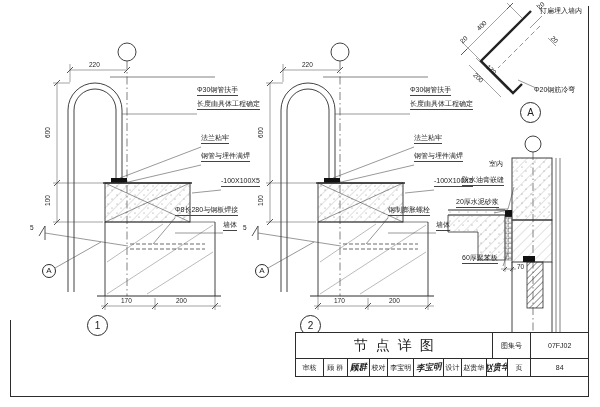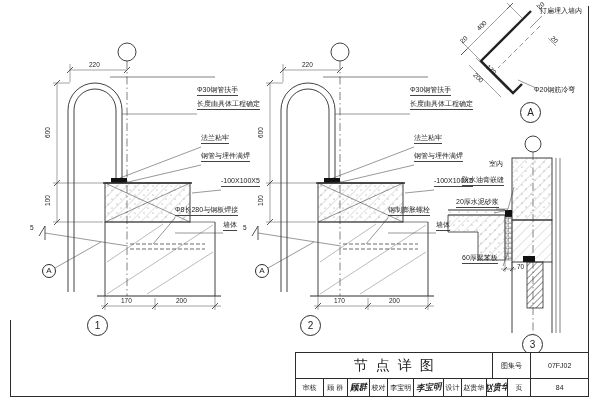--- a/index.html
+++ b/index.html
@@ -12,21 +12,21 @@
   .dim{position:absolute;font-size:6.5px;white-space:nowrap;color:#1d1d1d;}
   .rot90{transform:rotate(-90deg);transform-origin:center center;}
   .rotm45{transform:rotate(-45deg);transform-origin:center center;}
   .rot45{transform:rotate(45deg);transform-origin:center center;}
   .bub{position:absolute;border:1px solid #2c2c2c;border-radius:50%;background:#fff;
        text-align:center;box-sizing:border-box;}
   .bub.big{width:21px;height:21px;line-height:19px;font-size:10px;}
   .bub.small{width:14px;height:14px;line-height:12px;font-size:8px;}
   .borderline{position:absolute;background:#2c2c2c;}
   
-  .tb{position:absolute;left:295px;top:352px;width:294px;height:45px;border:1.2px solid #2c2c2c;
+  .tb{position:absolute;left:295px;top:332px;width:294px;height:45px;border:1.2px solid #2c2c2c;
       box-sizing:border-box;display:flex;flex-direction:column;background:#fff;}
   .tb-row1{display:flex;height:25px;border-bottom:1px solid #2c2c2c;}
   .tb-row2{display:flex;flex:1;}
   .c{border-right:1px solid #2c2c2c;display:flex;align-items:center;justify-content:center;
      box-sizing:border-box;font-size:7px;overflow:hidden;white-space:nowrap;}
   .c:last-child{border-right:none;}
   .tb-title{font-size:14px;letter-spacing:8px;padding-left:8px;font-family:"Liberation Serif",serif;}
   .sig{font-style:italic;font-weight:bold;font-size:8.5px;font-family:"DejaVu Serif",serif;transform:rotate(-4deg);}
 </style>
 </head>

